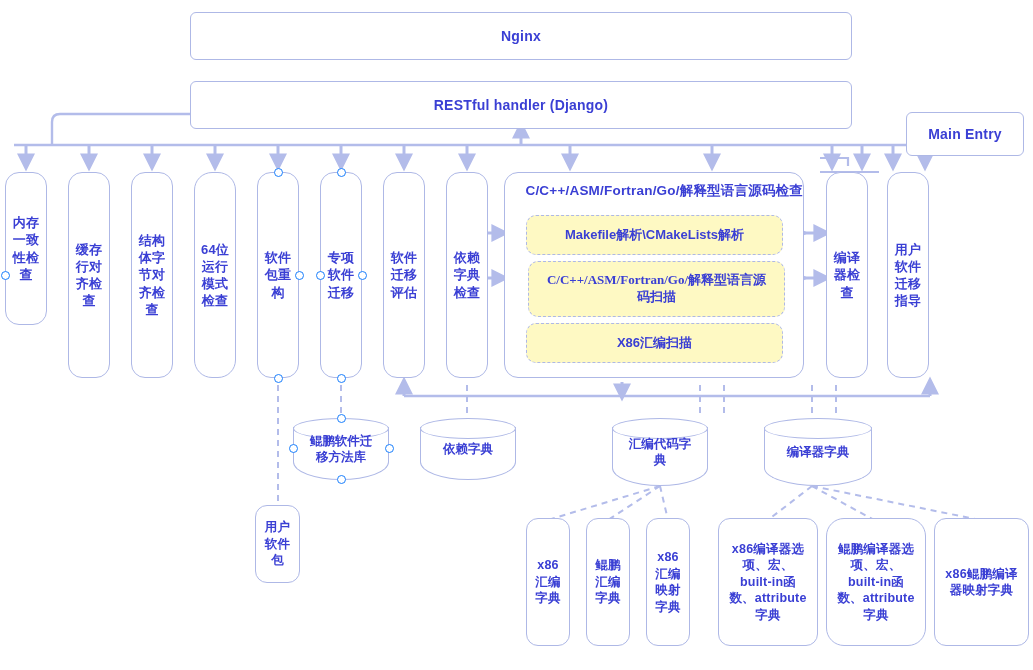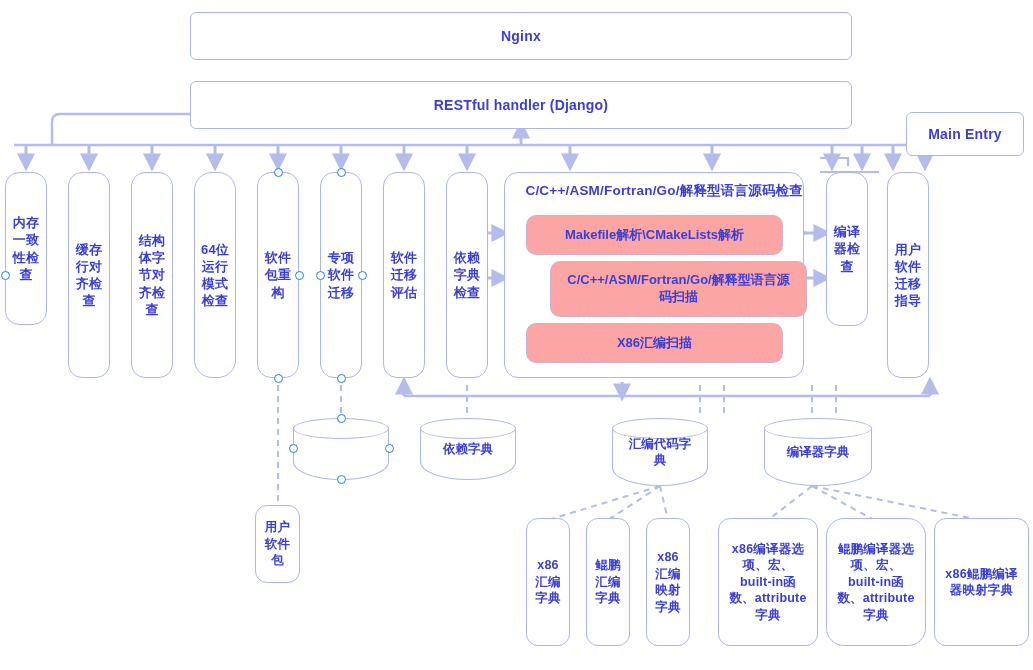--- a/index.html
+++ b/index.html
@@ -9,21 +9,21 @@
 
   .node{position:absolute;box-sizing:border-box;border:1.6px solid #aeb8e6;border-radius:12px;
         background:#ffffff;color:#3a3fd4;font-weight:bold;display:flex;align-items:center;
         justify-content:center;text-align:center;line-height:1.32;letter-spacing:.2px;}
   .node.bar{border-radius:6px;font-size:14px;}
   .node.vert{font-size:13px;border-radius:14px;}
   .node.small{font-size:12.5px;}
   .node.group{align-items:flex-start;justify-content:center;border-radius:14px;}
   .grouptitle{position:absolute;left:0;right:0;top:9px;text-align:right;font-size:13.5px;color:#3a3fd4;font-weight:bold;}
   .sub{position:absolute;box-sizing:border-box;border:1.5px dashed #aeb8e6;border-radius:10px;
-       background:#fca5a5;color:#3a3fd4;font-weight:bold;font-size:13px;display:flex;
+       background:#fef9c3;color:#3a3fd4;font-weight:bold;font-size:13px;display:flex;
        align-items:center;justify-content:center;text-align:center;line-height:1.3;}
 
   .cyl{position:absolute;box-sizing:border-box;}
   .cyl .body{position:absolute;left:0;right:0;top:9px;bottom:0;border:1.6px solid #aeb8e6;border-top:none;
              border-radius:0 0 50% 50%/0 0 18px 18px;background:#fff;}
   .cyl .top{position:absolute;left:0;right:0;top:0;height:19px;border:1.6px solid #aeb8e6;
             border-radius:50%/50%;background:#fff;}
   .cyl .lbl{position:absolute;left:4px;right:4px;top:50%;transform:translateY(-50%);
             text-align:center;color:#3a3fd4;font-weight:bold;font-size:12.5px;line-height:1.3;z-index:3;}
 
@@ -153,21 +153,21 @@
   <div class="node vert" style="left:383px;top:172px;width:42px;height:206px;">
     <span style="white-space:pre-line;">软件
 迁移
 评估</span>
   </div>
   <div class="node vert" style="left:446px;top:172px;width:42px;height:206px;">
     <span style="white-space:pre-line;">依赖
 字典
 检查</span>
   </div>
-  <div class="node vert" style="left:826px;top:172px;width:42px;height:154px;">
+  <div class="node vert" style="left:826px;top:172px;width:42px;height:206px;">
     <span style="white-space:pre-line;">编译
 器检
 查</span>
   </div>
   <div class="node vert" style="left:887px;top:172px;width:42px;height:206px;">
     <span style="white-space:pre-line;">用户
 软件
 迁移
 指导</span>
   </div>
@@ -180,31 +180,33 @@
   <div class="port" style="left:316px;top:271px;"></div>
   <div class="port" style="left:358px;top:271px;"></div>
   <div class="port" style="left:337px;top:374px;"></div>
 
   <div class="node group" style="left:504px;top:172px;width:300px;height:206px;">
     <div class="grouptitle">C/C++/ASM/Fortran/Go/解释型语言源码检查</div>
   </div>
   <div class="sub" style="left:526px;top:215px;width:257px;height:40px;">
     <span>Makefile解析\CMakeLists解析</span>
   </div>
-  <div class="sub" style="left:550px;top:261px;width:257px;height:56px;">
+  <div class="sub" style="left:528px;top:261px;width:257px;height:56px;font-family:Liberation Serif, serif;">
     <span style="white-space:pre-line;">C/C++/ASM/Fortran/Go/解释型语言源
 码扫描</span>
   </div>
   <div class="sub" style="left:526px;top:323px;width:257px;height:40px;">
     <span>X86汇编扫描</span>
   </div>
 
   <div class="cyl" style="left:293px;top:418px;width:96px;height:62px;">
     <div class="body"></div>
     <div class="top"></div>
+    <div class="lbl" style="white-space:pre-line;">鲲鹏软件迁
+移方法库</div>
   </div>
   <div class="port" style="left:337px;top:414px;"></div>
   <div class="port" style="left:289px;top:444px;"></div>
   <div class="port" style="left:385px;top:444px;"></div>
   <div class="port" style="left:337px;top:475px;"></div>
 
   <div class="cyl" style="left:420px;top:418px;width:96px;height:62px;">
     <div class="body"></div>
     <div class="top"></div>
     <div class="lbl" style="white-space:pre-line;">依赖字典</div>

